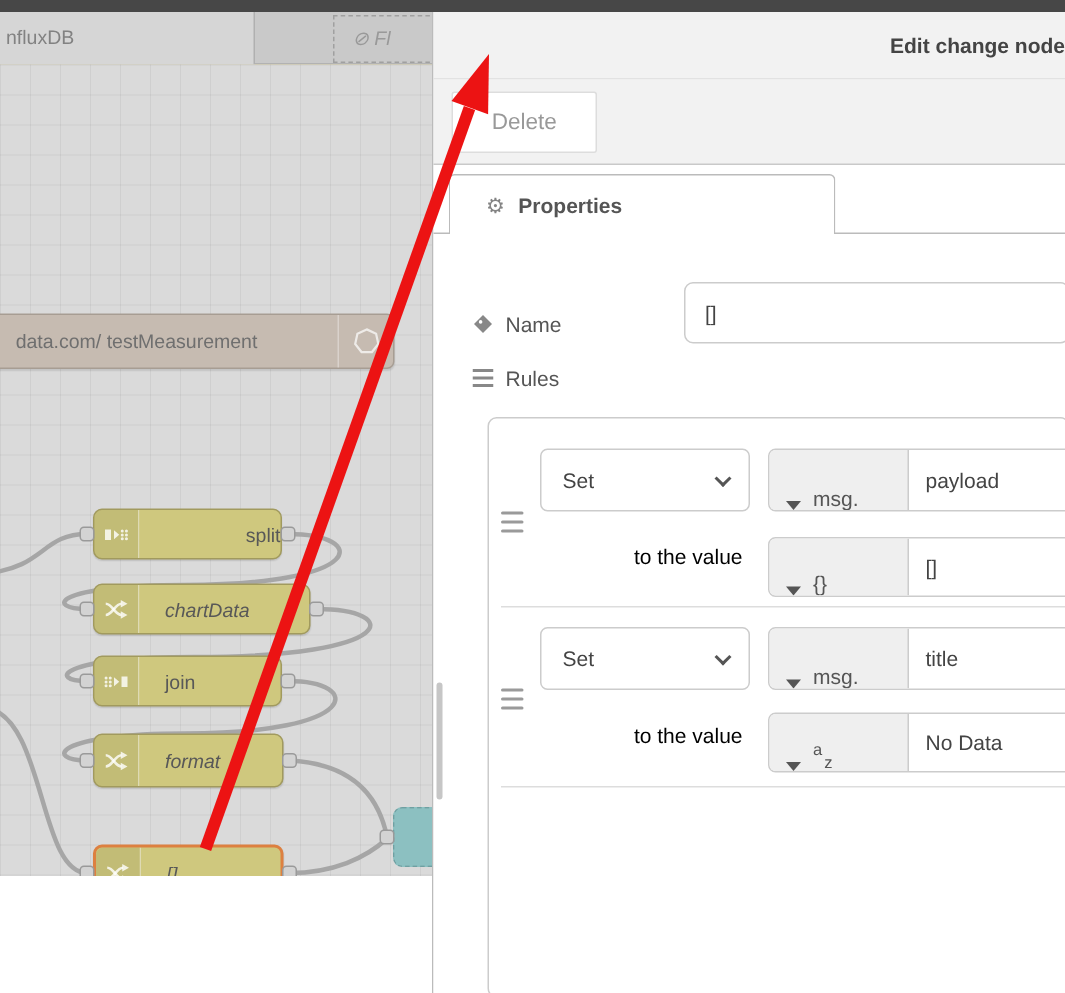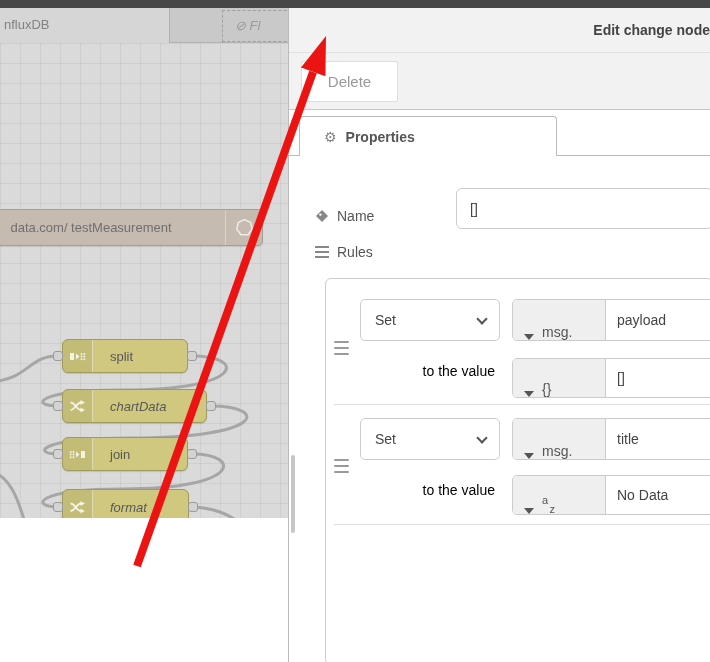--- a/index.html
+++ b/index.html
@@ -3,21 +3,21 @@
 <meta charset="utf-8">
 <style>
   * { margin:0; padding:0; box-sizing:border-box; }
   html,body { width:710px; height:662px; overflow:hidden; font-family:"Liberation Sans", sans-serif; background:#fff; }
   .stage { position:relative; width:710px; height:662px; overflow:hidden; background:#fff; }
 
   
   .topbar { position:absolute; left:0; top:0; width:710px; height:8px; background:#474747; z-index:5; }
 
   
-  .workspace { position:absolute; left:0; top:8px; width:288px; height:510px; overflow:hidden; background:#fde047; z-index:1; }
+  .workspace { position:absolute; left:0; top:8px; width:288px; height:576px; overflow:hidden; background:#fde047; z-index:1; }
   .tabbar { position:absolute; left:0; top:0; width:100%; height:35px; background:#c9c9c9; border-bottom:1px solid #b2b2b2; }
   .tab-active { position:absolute; left:0; top:0; width:170px; height:35px; background:#d6d6d6; border-right:1px solid #b0b0b0; font-size:13px; color:#828282; line-height:34px; padding-left:4px; white-space:nowrap; overflow:hidden; }
   .tab-ghost { position:absolute; left:222px; top:2px; width:80px; height:32px; border:1px dashed #a0a0a0; color:#999; font-size:13px; font-style:italic; line-height:30px; padding-left:12px; white-space:nowrap; }
   .canvas { position:absolute; left:0; top:35px; width:288px; height:619px;
     background-color:#dadada;
     background-image:linear-gradient(to right, rgba(0,0,0,0.05) 1px, transparent 1px),
                      linear-gradient(to bottom, rgba(0,0,0,0.05) 1px, transparent 1px);
     background-size:20px 20px; }
   .wires { position:absolute; left:0; top:0; }
 
@@ -97,21 +97,21 @@
 
       <div class="node-influx">
         <div class="ilabel">data.com/ testMeasurement</div>
         <div class="ibox">
           <svg width="19" height="19" viewBox="0 0 18 18">
               <polygon points="9,1.5 14.9,4.3 16.3,10.7 12.3,15.8 5.7,15.8 1.7,10.7 3.1,4.3" fill="none" stroke="rgba(255,255,255,0.7)" stroke-width="1.4"></polygon>
             </svg>
         </div>
       </div>
 
-      <div class="node" style="left:62px; top:296px; width:126px; height:34px;">
+      <div class="node" style="left:62px; top:296px; width:126px; height:34px;justify-content:space-between;">
         <div class="nicon">
           <svg width="17" height="17" viewBox="0 0 17 17" fill="rgba(255,255,255,0.8)">
             <rect x="1" y="5" width="4" height="7"></rect>
               <polygon points="7,5.5 10.5,8.5 7,11.5"></polygon>
             <circle cx="12.5" cy="6" r="1"></circle>
               <circle cx="15.3" cy="6" r="1"></circle>
               <circle cx="12.5" cy="8.6" r="1"></circle>
               <circle cx="15.3" cy="8.6" r="1"></circle>
               <circle cx="12.5" cy="11.2" r="1"></circle>
               <circle cx="15.3" cy="11.2" r="1"></circle>

